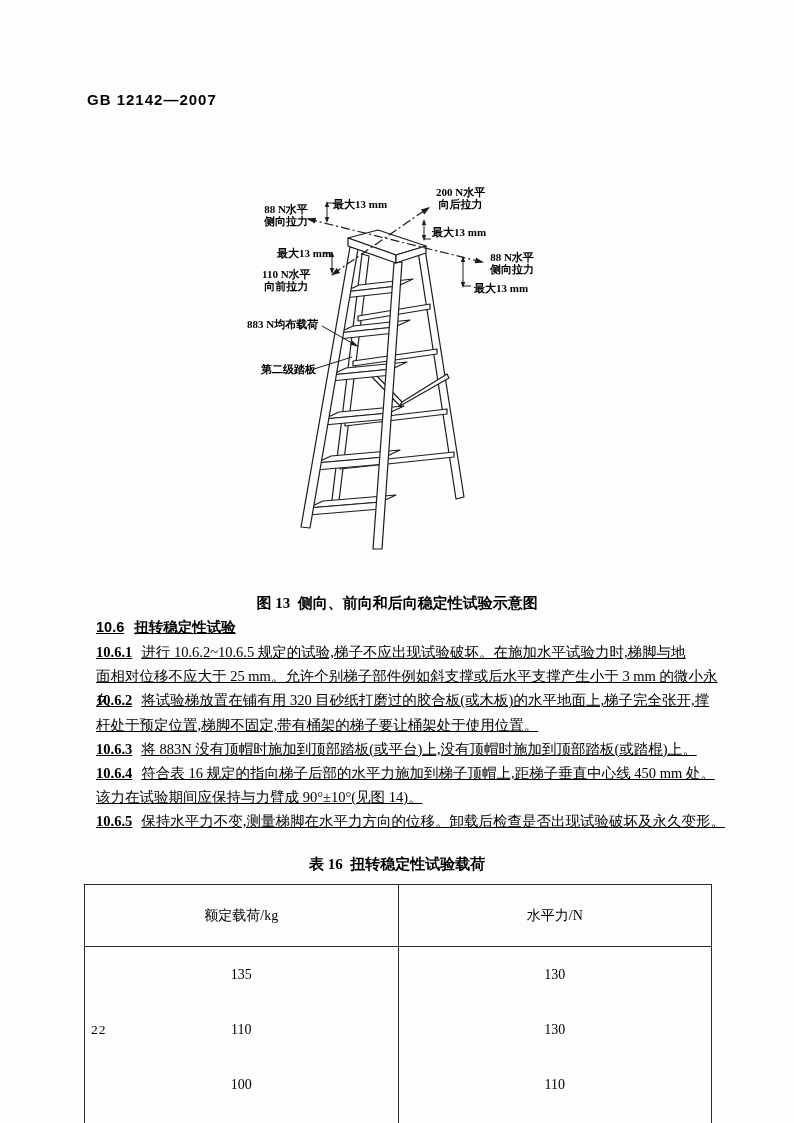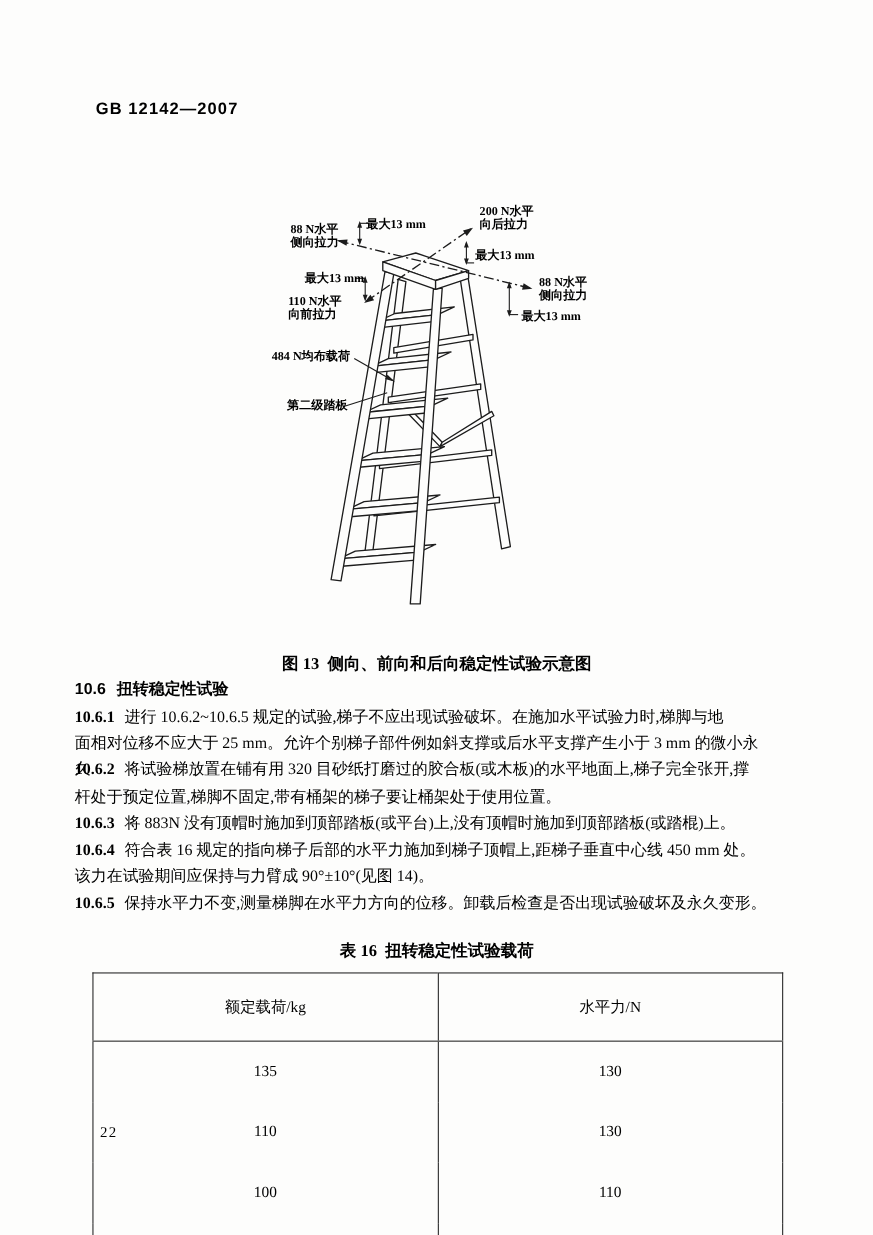--- a/index.html
+++ b/index.html
@@ -7,27 +7,27 @@
     position:relative;width:794px;height:1123px;background:#fdfdfc;
     margin:0 auto;overflow:hidden;color:#000000;
     font-family:"Liberation Serif","DejaVu Serif",serif;
   }
   .hdr{position:absolute;left:87px;top:91px;font-size:15px;font-weight:700;
     letter-spacing:1px;font-family:"Liberation Sans","DejaVu Sans",sans-serif;}
   .figure{position:absolute;left:0;top:0;width:794px;height:600px;}
   .figure svg{position:absolute;left:0;top:0;}
   .flabel{position:absolute;font-size:11px;line-height:12px;white-space:pre-line;
     font-weight:600;letter-spacing:0px;}
-  .flabel.c2{text-align:left;}
+  .flabel.c2{text-align:center;}
   .figcap,.tabcap{position:absolute;left:0;width:794px;text-align:center;
     font-size:15px;font-weight:700;white-space:pre-wrap;
     font-family:Liberation Serif, serif;}
   .figcap{top:594px;}
   .tabcap{top:855px;}
-  .bodytext{position:absolute;left:68px;top:615px;width:630px;font-size:14.5px;}
+  .bodytext{position:absolute;left:96px;top:615px;width:630px;font-size:14.5px;text-decoration:underline;}
   .bline{height:24.2px;line-height:24.2px;white-space:pre-wrap;overflow:visible;}
   .bline .clause{font-weight:700;margin-right:9px;}
   .bline .clause:empty{margin-right:0;}
   .bheading{height:25px;line-height:25px;font-weight:700;
     font-family:"Liberation Sans","DejaVu Sans",sans-serif;font-size:14.5px;}
   .bheading .num{margin-right:10px;}
   table.t16{position:absolute;left:84px;top:884px;width:628px;
     border-collapse:collapse;font-size:14px;}
   table.t16 th,table.t16 td{text-align:center;font-weight:400;padding:16px;}
   table.t16 th{height:29px;border-bottom:1.2px solid #2a2a2a;}
@@ -125,21 +125,21 @@
     <span class="flabel" style="left:333px;top:198px">最大13 mm</span>
     <span class="flabel c2" style="left:436px;top:186px">200 N水平
 向后拉力</span>
     <span class="flabel" style="left:432px;top:226px">最大13 mm</span>
     <span class="flabel" style="left:277px;top:247px">最大13 mm</span>
     <span class="flabel c2" style="left:262px;top:268px">110 N水平
 向前拉力</span>
     <span class="flabel c2" style="left:490px;top:251px">88 N水平
 侧向拉力</span>
     <span class="flabel" style="left:474px;top:282px">最大13 mm</span>
-    <span class="flabel" style="left:247px;top:318px">484 N均布载荷</span>
+    <span class="flabel" style="left:247px;top:318px">883 N均布载荷</span>
     <span class="flabel" style="left:261px;top:363px">第二级踏板</span>
   </div>
 
   <div class="figcap">图 13  侧向、前向和后向稳定性试验示意图</div>
 
   <div class="bodytext">
     <div class="bheading">
       <span class="num">10.6</span><span>扭转稳定性试验</span>
     </div>
     <div class="bline"><b class="clause">10.6.1</b><span>进行 10.6.2~10.6.5 规定的试验,梯子不应出现试验破坏。在施加水平试验力时,梯脚与地</span></div>

